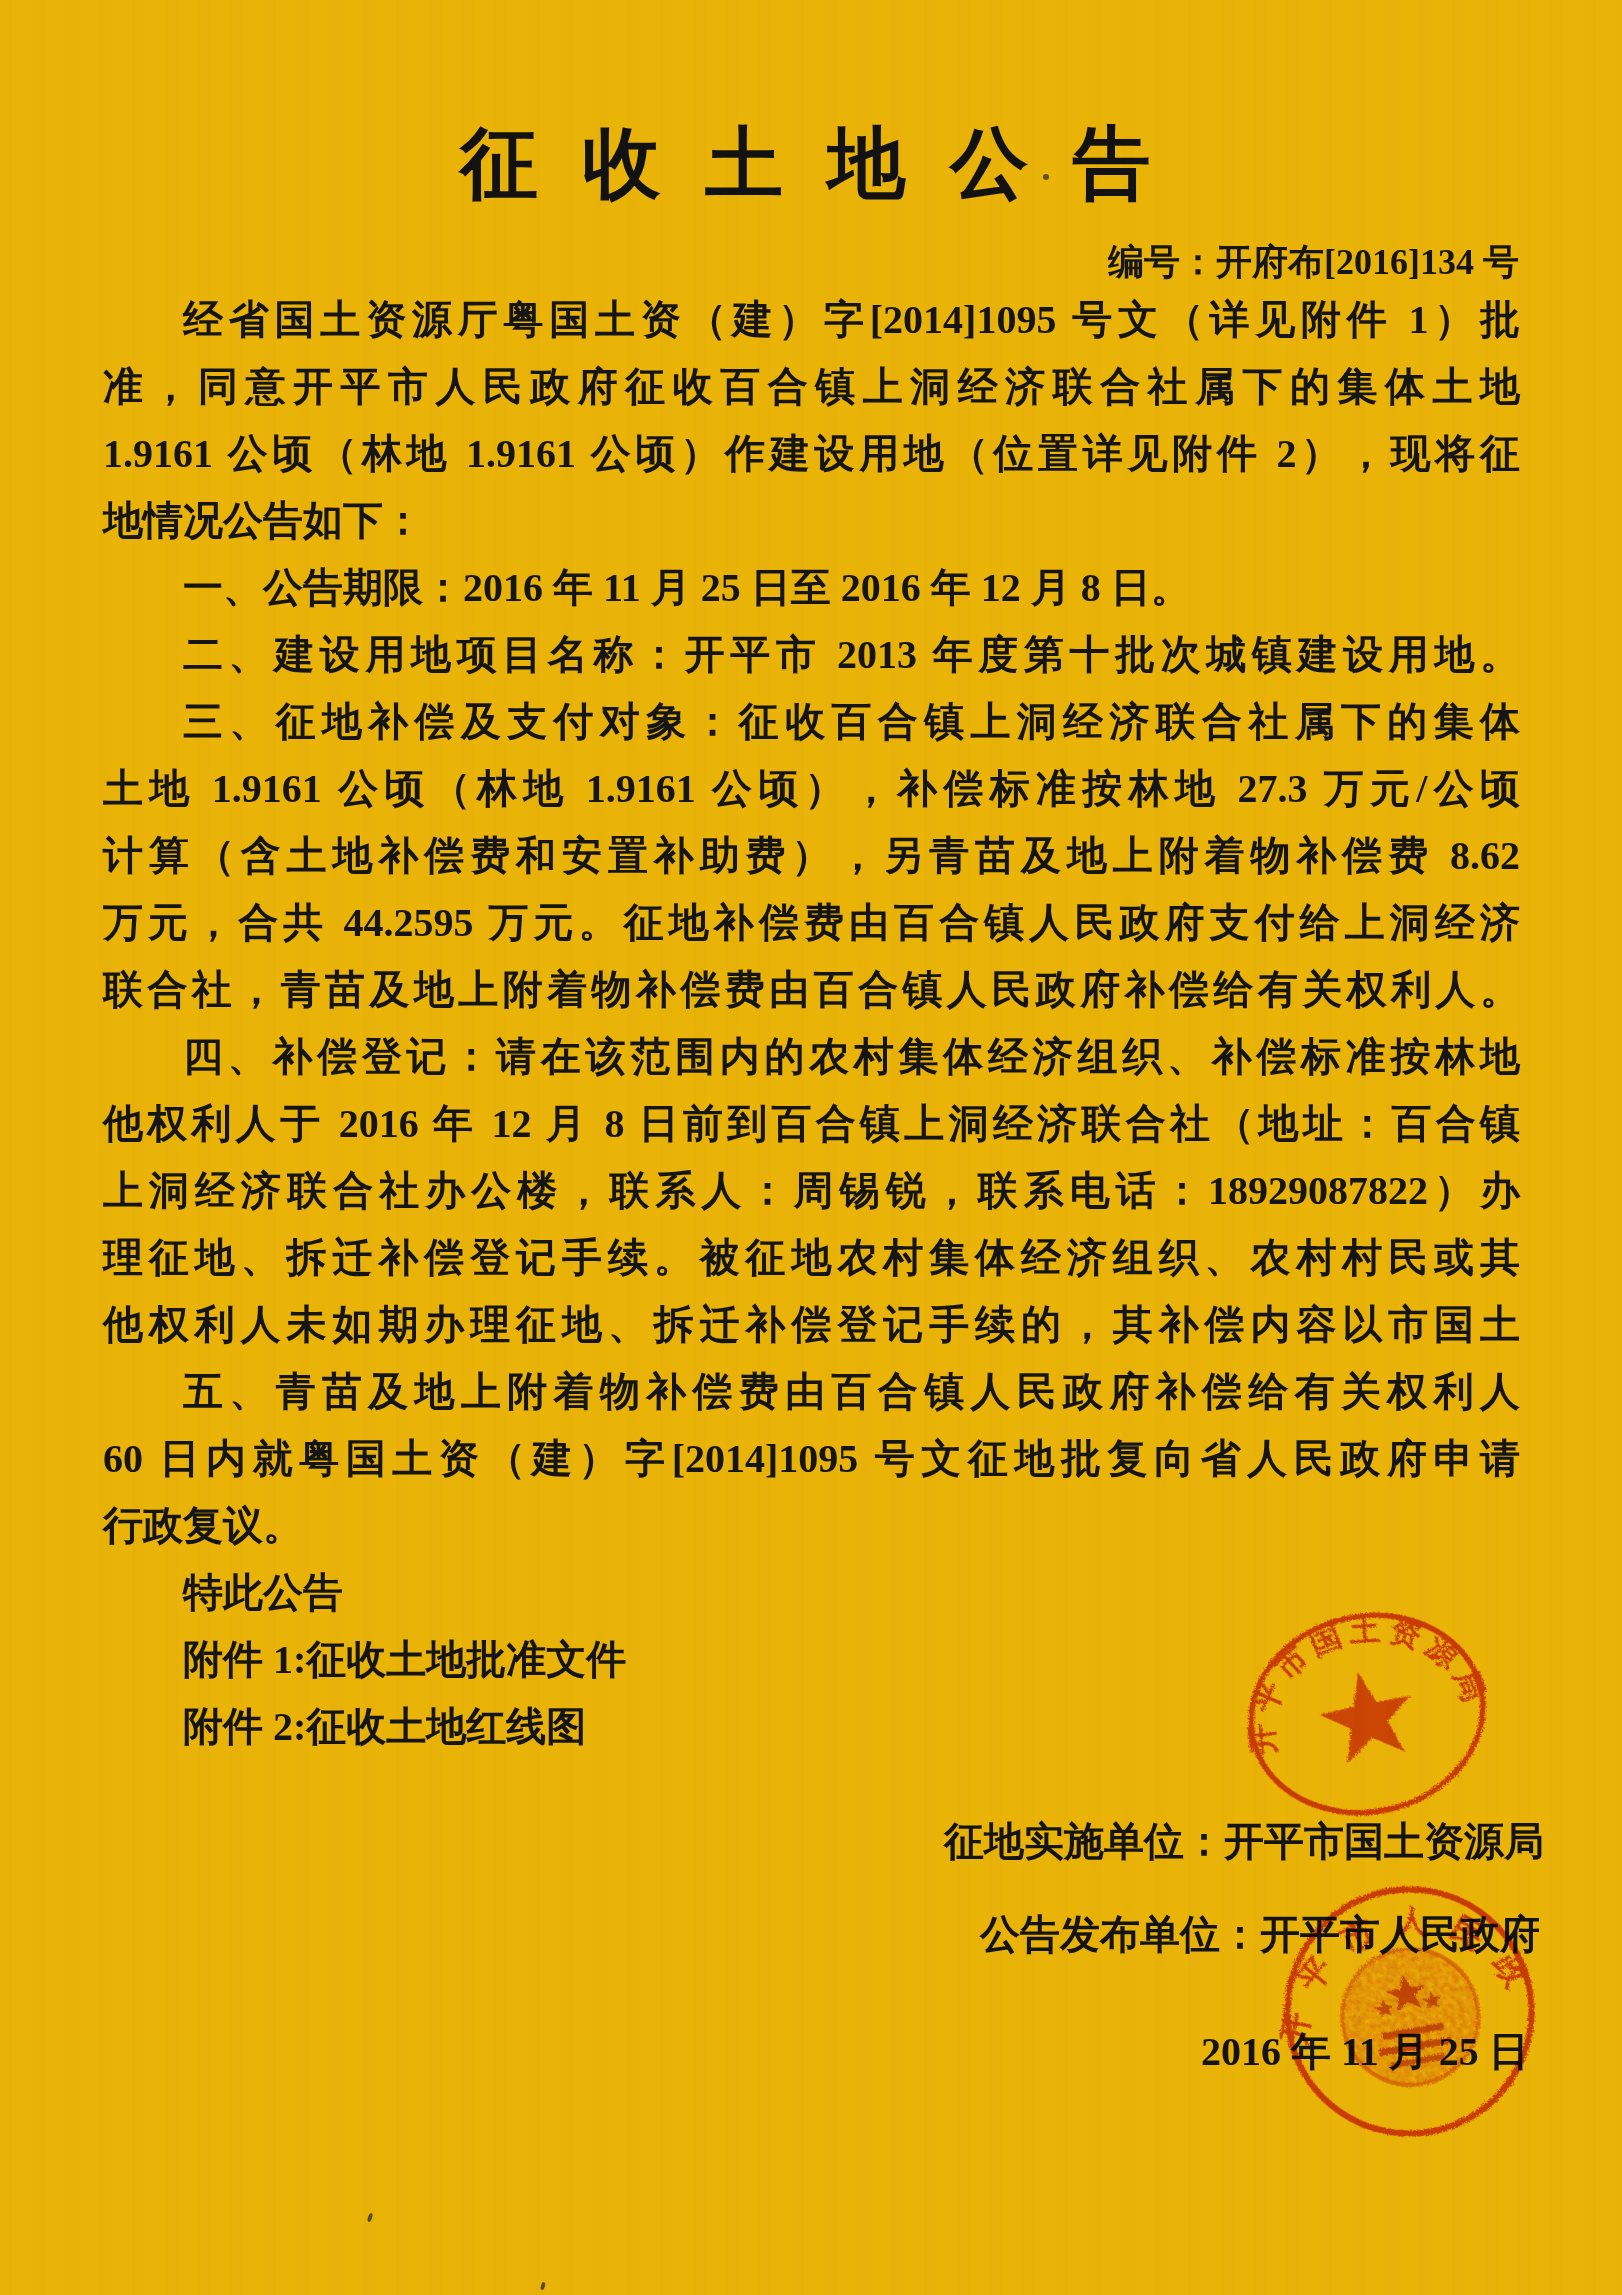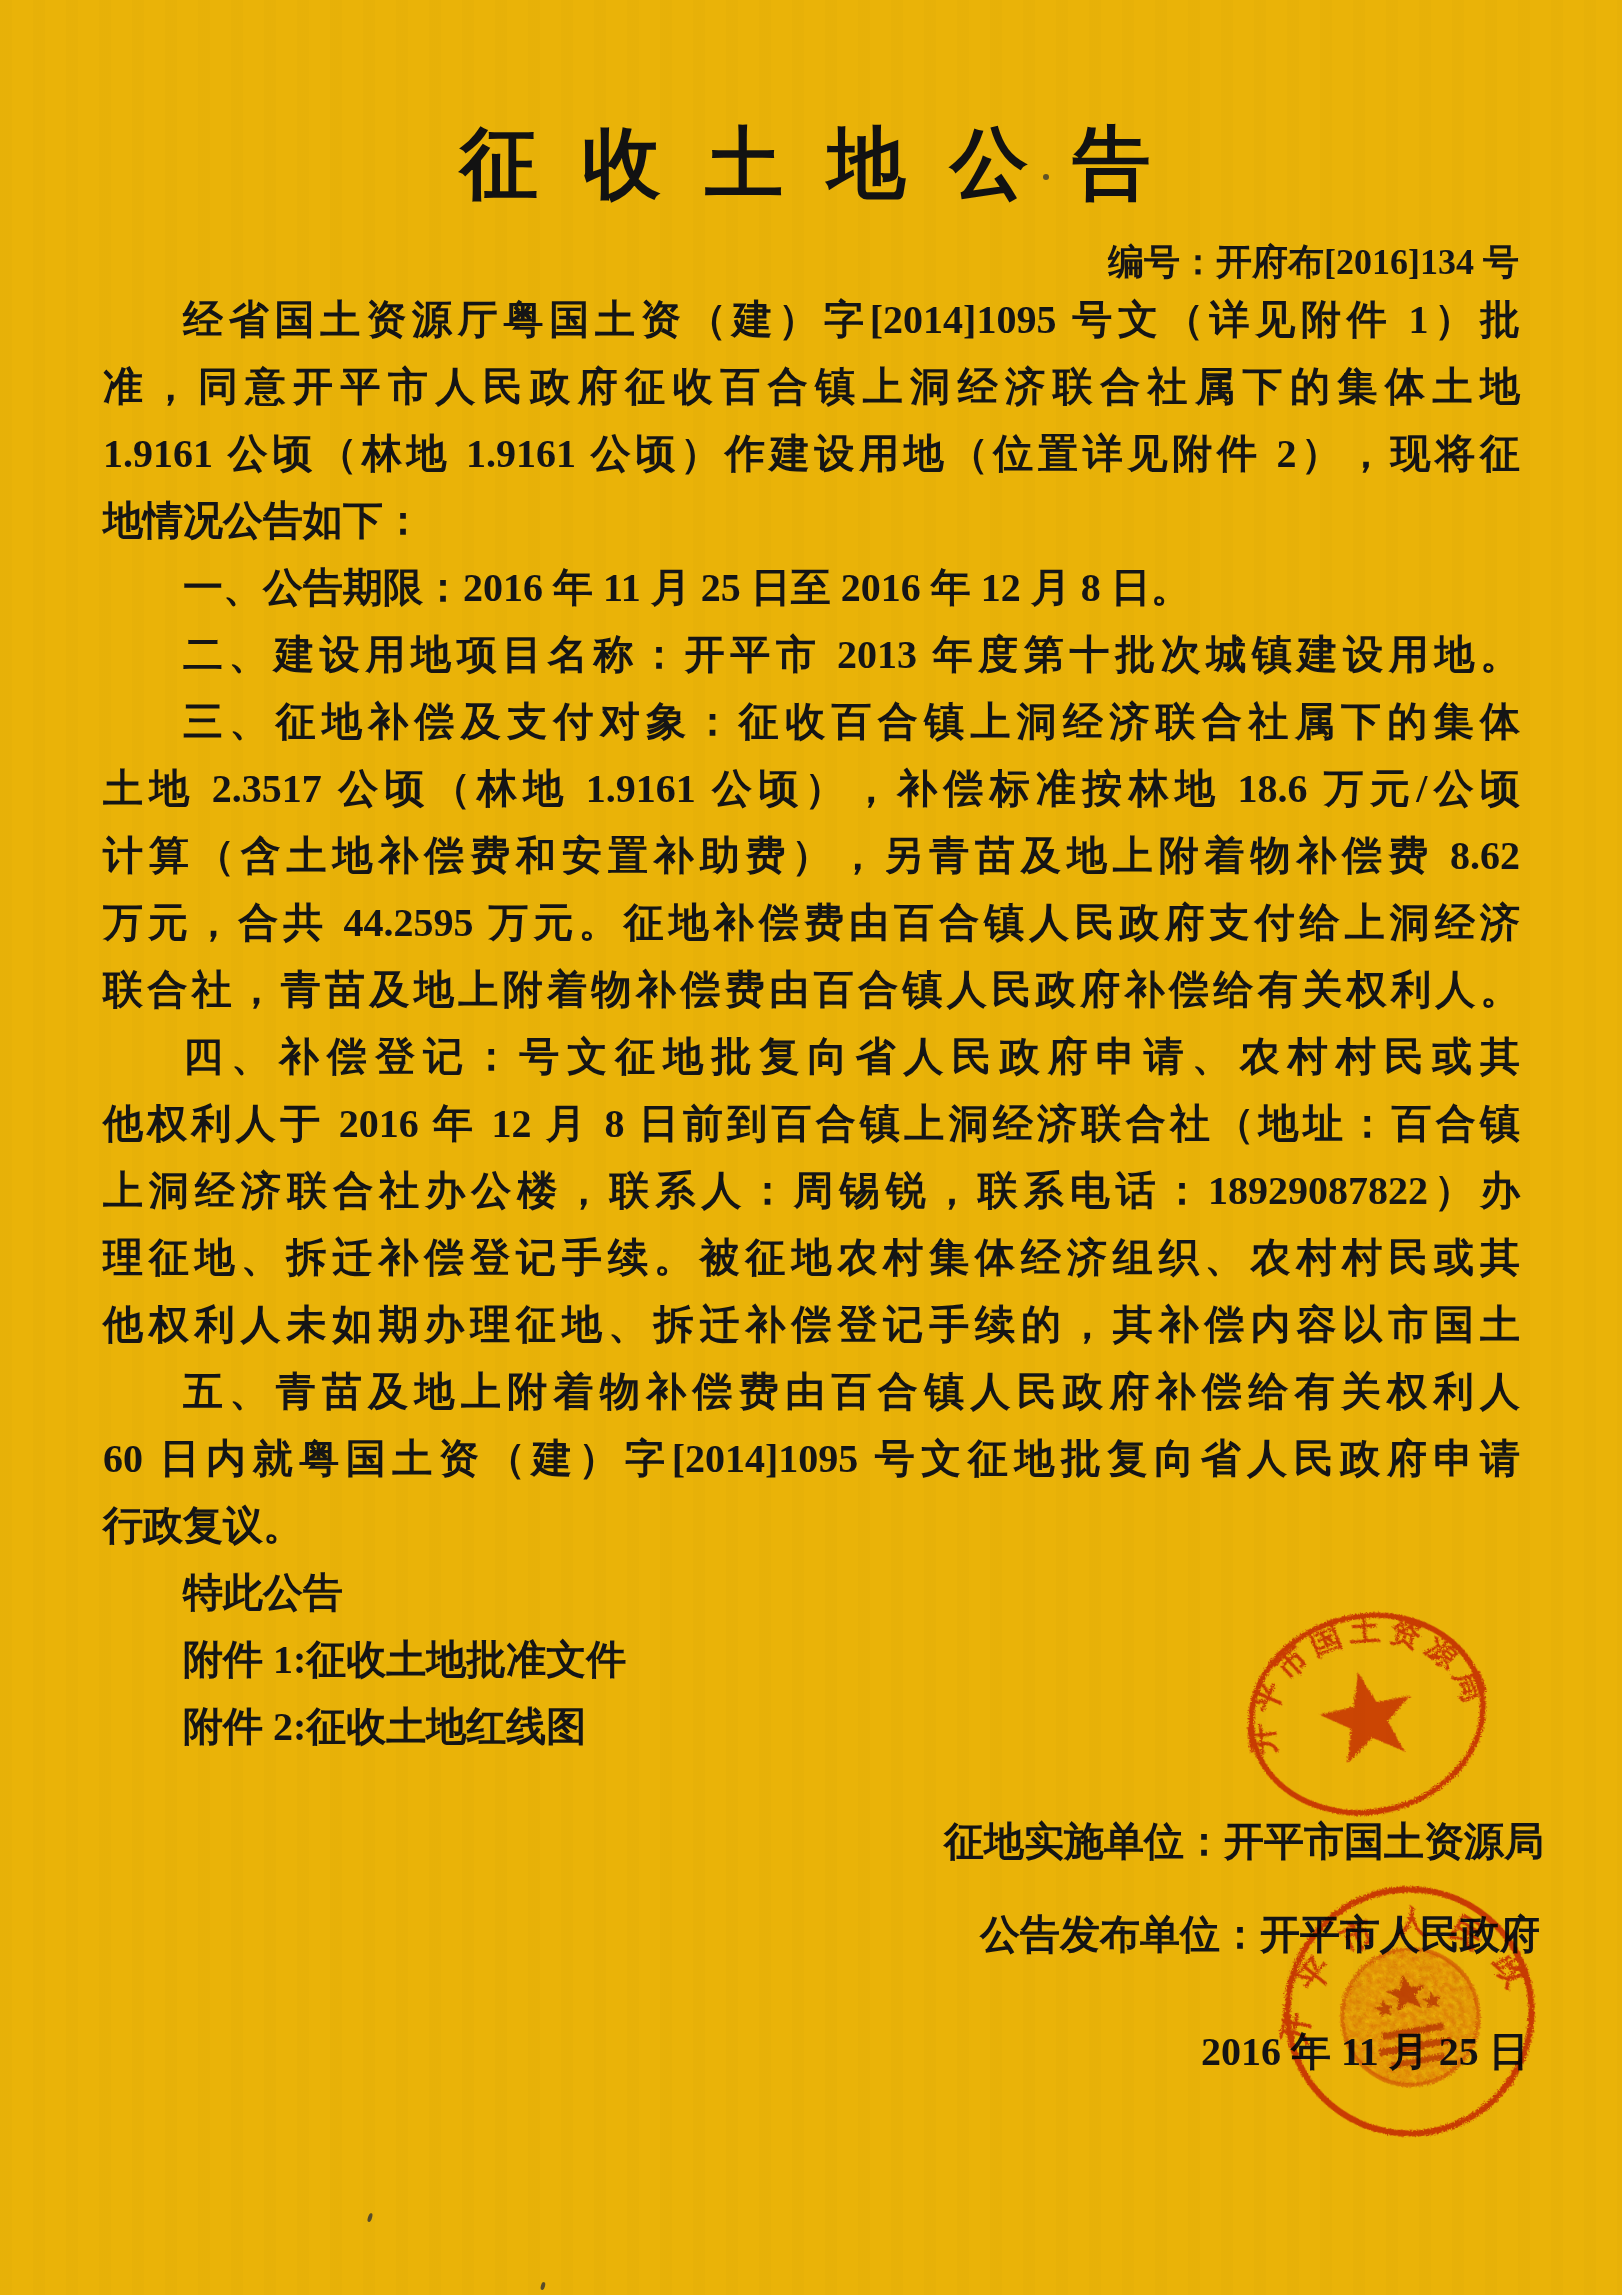--- a/index.html
+++ b/index.html
@@ -78,25 +78,25 @@
   <div class="doc-number">编号：开府布[2016]134 号</div>
 
   <div class="body-lines">
       <div class="line fill indent">经省国土资源厅粤国土资（建）字[2014]1095 号文（详见附件 1）批</div>
       <div class="line fill">准，同意开平市人民政府征收百合镇上洞经济联合社属下的集体土地</div>
       <div class="line fill">1.9161 公顷（林地 1.9161 公顷）作建设用地（位置详见附件 2），现将征</div>
       <div class="line">地情况公告如下：</div>
       <div class="line indent">一、公告期限：2016 年 11 月 25 日至 2016 年 12 月 8 日。</div>
       <div class="line fill indent">二、建设用地项目名称：开平市 2013 年度第十批次城镇建设用地。</div>
       <div class="line fill indent">三、征地补偿及支付对象：征收百合镇上洞经济联合社属下的集体</div>
-      <div class="line fill">土地 2.3517 公顷（林地 1.9161 公顷），补偿标准按林地 18.6 万元/公顷</div>
+      <div class="line fill">土地 1.9161 公顷（林地 1.9161 公顷），补偿标准按林地 27.3 万元/公顷</div>
       <div class="line fill">计算（含土地补偿费和安置补助费），另青苗及地上附着物补偿费 8.62</div>
       <div class="line fill">万元，合共 44.2595 万元。征地补偿费由百合镇人民政府支付给上洞经济</div>
       <div class="line fill">联合社，青苗及地上附着物补偿费由百合镇人民政府补偿给有关权利人。</div>
-      <div class="line fill indent">四、补偿登记：号文征地批复向省人民政府申请、农村村民或其</div>
+      <div class="line fill indent">四、补偿登记：请在该范围内的农村集体经济组织、补偿标准按林地</div>
       <div class="line fill">他权利人于 2016 年 12 月 8 日前到百合镇上洞经济联合社（地址：百合镇</div>
       <div class="line fill">上洞经济联合社办公楼，联系人：周锡锐，联系电话：18929087822）办</div>
       <div class="line fill">理征地、拆迁补偿登记手续。被征地农村集体经济组织、农村村民或其</div>
       <div class="line fill">他权利人未如期办理征地、拆迁补偿登记手续的，其补偿内容以市国土</div>
       <div class="line fill indent">五、青苗及地上附着物补偿费由百合镇人民政府补偿给有关权利人</div>
       <div class="line fill">60 日内就粤国土资（建）字[2014]1095 号文征地批复向省人民政府申请</div>
       <div class="line">行政复议。</div>
       <div class="line indent">特此公告</div>
       <div class="line indent">附件 1:征收土地批准文件</div>
       <div class="line indent">附件 2:征收土地红线图</div>

